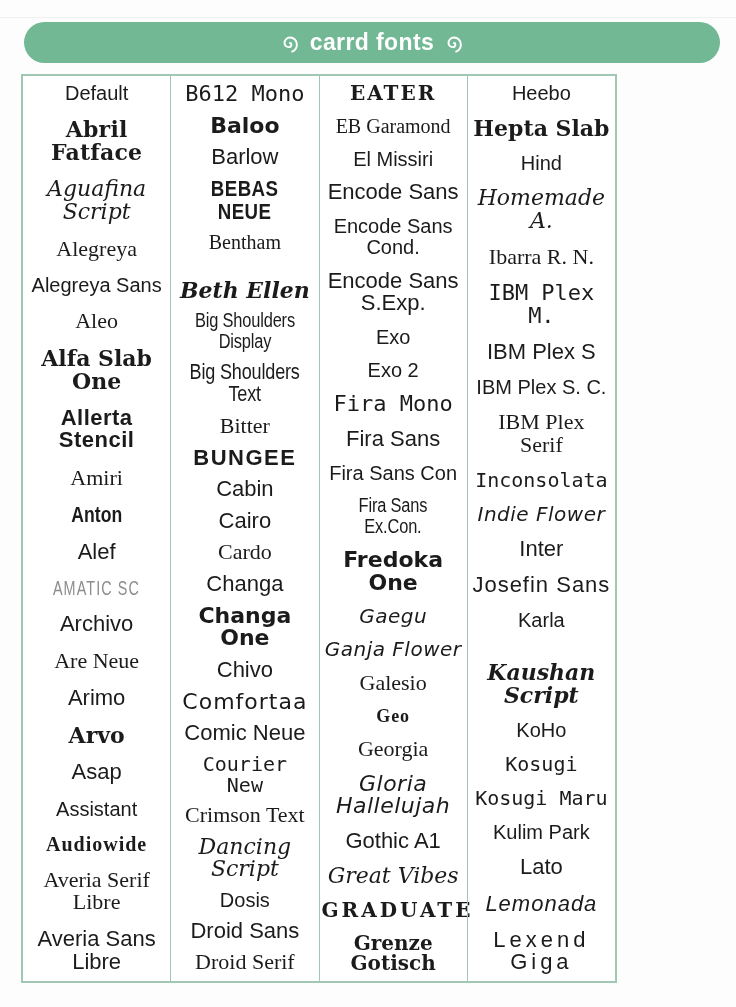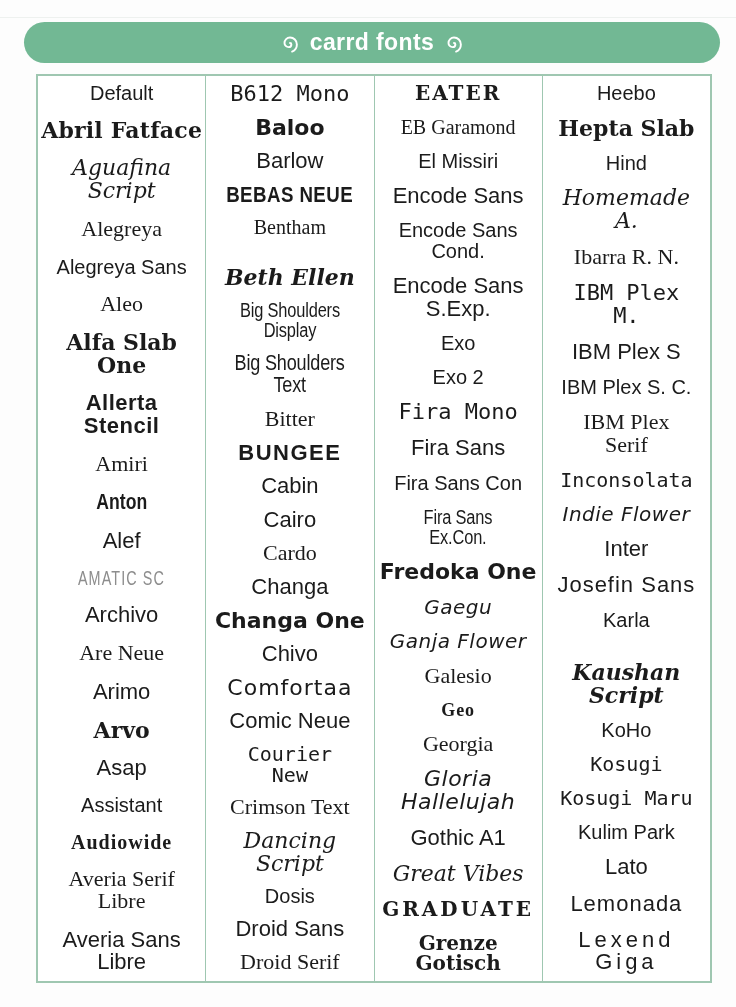--- a/index.html
+++ b/index.html
@@ -20,21 +20,21 @@
     border-radius:21px;
     display:flex;align-items:center;justify-content:center;gap:9px;
   }
   .header-title{
     color:#fff;font-size:23px;font-weight:700;letter-spacing:.4px;
     font-family:"Liberation Sans",sans-serif;
   }
   .spiral{width:22px;height:22px;display:block;}
   
   .font-table{
-    position:absolute;top:74px;left:36px;width:676px;height:909px;
+    position:absolute;top:74px;left:21px;width:596px;height:909px;
     background:#fff;
     border:2px solid var(--grid,#9fc7b1);
     box-sizing:border-box;
     display:flex;
   }
   .col{
     flex:1 1 0;
     display:flex;flex-direction:column;
     justify-content:space-between;align-items:center;
     padding:7px 2px;box-sizing:border-box;
@@ -62,21 +62,21 @@
   .bebas{font-weight:700;transform:scaleX(.85);letter-spacing:.5px;}
   .amatic{color:#8d8d8d;transform:scaleX(.72);letter-spacing:1.5px;font-weight:500;}
   .roundbold{font-family:"DejaVu Sans",sans-serif;font-weight:700;}
   .rounded{font-family:"DejaVu Sans",sans-serif;letter-spacing:1px;}
   .techno{font-family:Liberation Serif, serif;font-weight:700;letter-spacing:1px;}
   .hand{font-family:"DejaVu Sans",sans-serif;font-style:italic;letter-spacing:.5px;}
   .black{font-family:"DejaVu Serif",serif;font-weight:800;}
   .eater{font-family:"DejaVu Serif",serif;font-weight:800;letter-spacing:2px;}
   .graduate{font-family:"DejaVu Serif",serif;font-weight:700;letter-spacing:3px;}
   .wide{letter-spacing:4px;}
-  .lemonada{font-weight:500;letter-spacing:1px;}
+  .lemonada{font-style:italic;font-weight:500;letter-spacing:1px;}
   .josefin{letter-spacing:1px;}
   .stencil{font-weight:700;letter-spacing:.5px;}
   .bungee{font-weight:800;letter-spacing:1.5px;}
 </style>
 </head>
 <body style="--page-bg: #fdfdfd; --pill: #72b894; --grid: #9fc7b1;">
 
 <div class="top-hairline"></div>
 
 <div class="header-pill">

